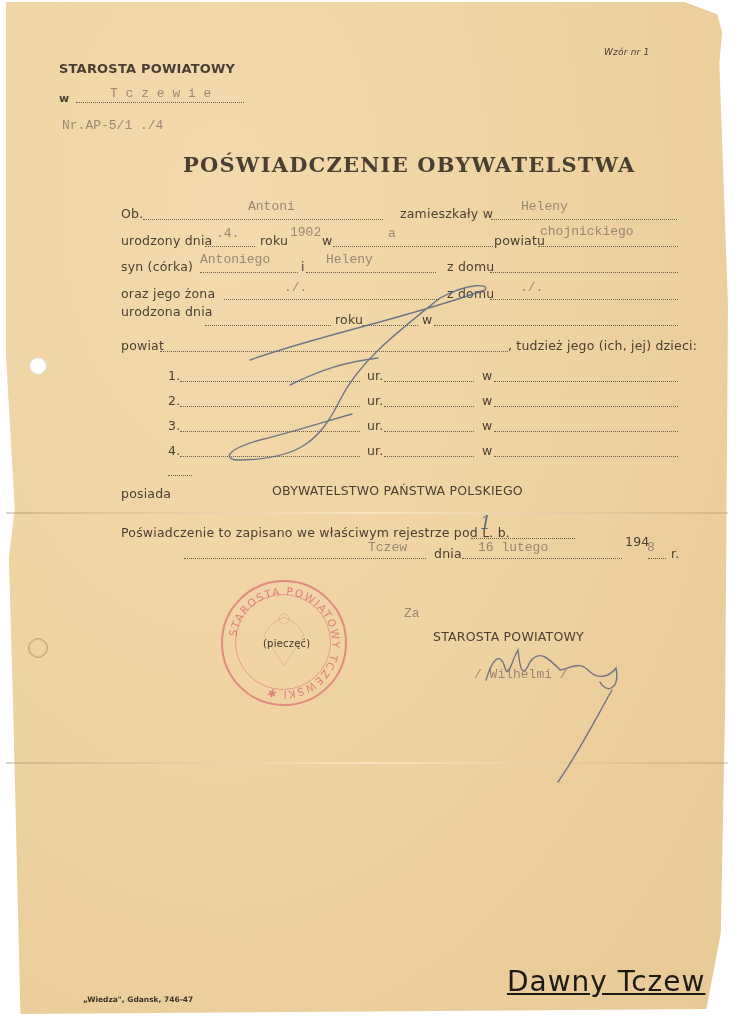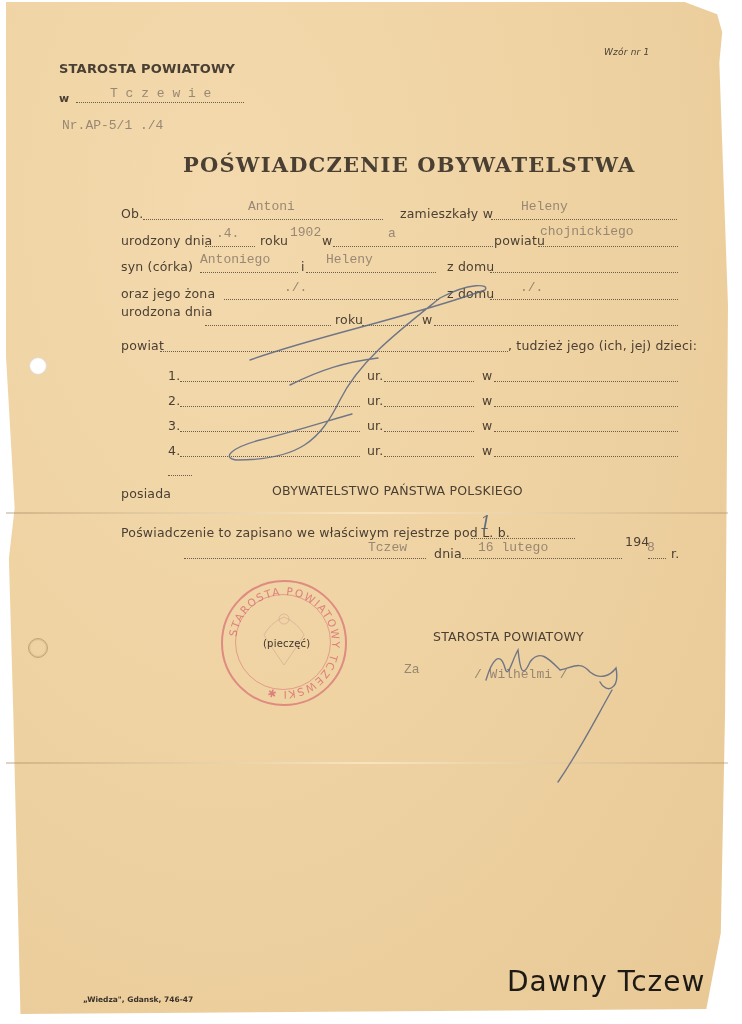--- a/index.html
+++ b/index.html
@@ -14,21 +14,21 @@
   .hole.faint { background:transparent; border:1px solid #c2a578; }
   .label { position:absolute; color:#4a3f33; font-family:"DejaVu Sans", sans-serif; font-size:12.5px; letter-spacing:.2px; white-space:nowrap; }
   .bold { font-weight:bold; }
   .typed { position:absolute; color:#8a7a6a; font-family:"Liberation Mono", "DejaVu Sans Mono", monospace; font-size:13px; white-space:nowrap; opacity:.85; }
   .dots { position:absolute; height:0; border-bottom:1px dotted #6e5e4a; }
   .title { position:absolute; left:183px; top:152px; font-family:"DejaVu Serif", serif; font-weight:bold; font-size:21px; color:#4a3f33; letter-spacing:1.2px; white-space:nowrap; }
   .stamp { position:absolute; left:221px; top:580px; width:122px; height:122px; border-radius:50%; border:2.5px solid rgba(215,100,110,.65); }
   .stamp-inner { position:absolute; left:12px; top:12px; width:94px; height:94px; border-radius:50%; border:1.2px solid rgba(215,100,110,.5); }
   .stamp svg { position:absolute; left:-3px; top:-3px; }
   .ink { position:absolute; left:0; top:0; pointer-events:none; }
-  .watermark { position:absolute; left:507px; top:965px; font-family:"DejaVu Sans", sans-serif; font-size:28px; color:#1d1a16; letter-spacing:1px; white-space:nowrap; }
+  .watermark { position:absolute; left:507px; top:965px; font-family:"DejaVu Sans", sans-serif; font-size:28px; color:#1d1a16; letter-spacing:1px; white-space:nowrap;text-decoration:underline; }
   .footer-print { position:absolute; left:83px; top:995px; font-size:7.5px; color:#3a3129; font-weight:bold; white-space:nowrap; }
 </style>
 </head>
 <body>
 
 <div class="paper"></div>
 <div class="fold-h" style="top:512px;"></div>
 <div class="fold-h" style="top:762px;"></div>
 <div class="hole" style="left:29px; top:357px;"></div>
 <div class="hole faint" style="left:28px; top:638px;"></div>
@@ -147,21 +147,21 @@
       <textPath href="#ringpath" startOffset="2%">STAROSTA POWIATOWY TCZEWSKI ✱</textPath>
     </text>
     <g fill="none" stroke="rgba(200,150,140,.45)" stroke-width="1">
       <path d="M64 38 q-14 6 -20 18 q6 10 20 30 q14 -20 20 -30 q-6 -12 -20 -18z"></path>
       <circle cx="64" cy="40" r="5"></circle>
     </g>
   </svg>
   <div class="label" style="left:40px; top:56px; font-size:10px; color:#3d342b;">(pieczęć)</div>
 </div>
 
-<div class="typed" style="left:404px; top:662px;">Za</div>
+<div class="typed" style="left:404px; top:606px;">Za</div>
 <div class="label" style="left:433px; top:629px;">STAROSTA POWIATOWY</div>
 <div class="typed" style="left:438px; top:667px;margin-left:36px;">/ Wilhelmi /</div>
 
 <svg class="ink" width="742" height="1024">
   <g fill="none" stroke="#5a6682" stroke-width="1.4" stroke-linecap="round" opacity=".85">
 
     <path d="M250 360 C 320 335, 400 320, 485 290 C 490 284, 470 282, 440 298 C 400 330, 360 360, 340 400 C 320 440, 300 460, 236 460 C 222 458, 230 448, 260 440 C 300 430, 330 420, 352 414"></path>
     <path d="M290 385 C 320 370, 345 362, 378 358"></path>
 
     <path d="M486 680 C 492 660, 500 650, 505 668 C 508 680, 512 660, 518 650 C 520 668, 522 680, 530 662 C 540 648, 550 660, 560 670 C 572 668, 580 660, 590 672 C 600 680, 610 676, 616 668 C 620 690, 606 694, 600 682"></path>

